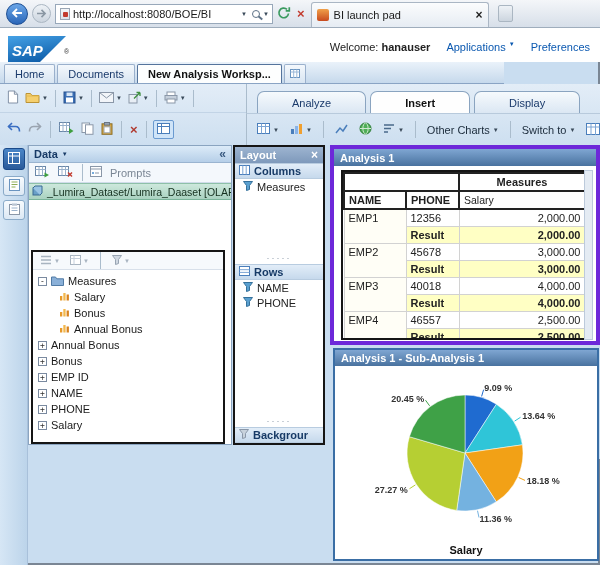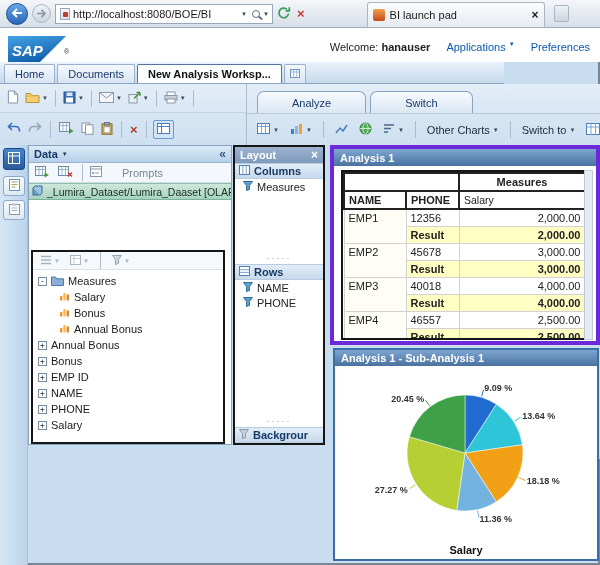--- a/index.html
+++ b/index.html
@@ -18,21 +18,21 @@
   .nav-btn.back{background:linear-gradient(#6aa6e8,#2a66b8);border:1px solid #1d4e93}
   .nav-btn.fwd{width:19px;height:19px;background:linear-gradient(#eef2f6,#ccd5df);border:1px solid #aab6c2}
   .address-bar{display:flex;align-items:center;height:20px;width:218px;background:#fff;
     border:1px solid #98a8ba;padding:0 3px 0 4px;gap:3px;flex:none}
   .site-ico{width:10px;height:12px;background:linear-gradient(#f4f6f8,#dde3ea);border:1px solid #9aa6b4;position:relative;flex:none}
   .site-ico::after{content:"";position:absolute;left:2px;top:3px;width:5px;height:5px;background:#c23b2e;border-radius:1px}
   .url{flex:1;font-size:11px;color:#1a1a1a;white-space:nowrap;overflow:hidden}
   .mag{width:8px;height:8px;border:1.5px solid #5f7388;border-radius:50%;position:relative;flex:none;margin-left:2px}
   .mag::after{content:"";position:absolute;left:5px;top:6px;width:5px;height:1.5px;background:#5f7388;transform:rotate(40deg)}
   .tool-x{color:#c23b2e;font-weight:bold;font-size:13px;line-height:1;padding:0 2px}
-  .browser-tab{margin-left:56px;display:flex;align-items:center;gap:5px;width:178px;height:25px;align-self:flex-end;
+  .browser-tab{display:flex;align-items:center;gap:5px;width:178px;height:25px;align-self:flex-end;
     background:linear-gradient(#fbfcfd,#e6ecf3);border:1px solid #aab6c4;border-bottom:none;
     border-radius:3px 3px 0 0;padding:4px 5px;flex:none}
   .favicon{width:12px;height:12px;background:linear-gradient(#f0a04a,#c84a1e);border-radius:2px;flex:none}
   .tab-title{flex:1;font-size:11px;color:#1a1a1a;white-space:nowrap;overflow:hidden}
   .tab-close{font-weight:bold;color:#222;font-size:12px;line-height:1}
   .newtab{width:15px;height:17px;background:linear-gradient(#eef2f6,#ccd5df);border:1px solid #aab6c2;border-radius:2px;flex:none;margin-left:5px}
 
   
   .sap-header{position:absolute;left:0;top:28px;width:600px;height:34px;background:#fff}
   .sap-logo{position:absolute;left:8px;top:8px}
@@ -81,21 +81,21 @@
   .strip-btn.blue{top:3px;height:22px;background:linear-gradient(#4a86c8,#2a5a9a);border-color:#1a4a8a}
 
   
   .data-panel{position:absolute;left:28px;top:0;width:204px;height:300px;background:#fff;border:1px solid #8aa4c0}
   .panel-header-light{height:17px;background:linear-gradient(#dcebf8,#b6cfe8);border-bottom:1px solid #9ab4d0;
     display:flex;align-items:center;padding:0 5px;font-weight:bold;color:#173a66}
   .dp-caret{font-size:6px;margin-left:4px;color:#173a66}
   .dp-collapse{margin-left:auto;font-weight:bold;color:#3a5a80;font-size:12px;line-height:1}
   .dp-toolbar{height:20px;display:flex;align-items:center;gap:4px;padding:0 4px;
     border-bottom:1px solid #d0dcea;background:#f4f8fc}
-  .prompts-btn{display:flex;align-items:center;gap:20px;color:#7a8694}
+  .prompts-btn{display:flex;align-items:center;gap:8px;color:#7a8694}
   .dataset-row{height:17px;display:flex;align-items:center;gap:4px;padding:0 3px;
     background:linear-gradient(#cde8dc,#a9d2c0);border-top:1px solid #8ec0a8;border-bottom:1px solid #7ab49a;
     font-size:10.5px;color:#15301f;white-space:nowrap;overflow:hidden}
 
   
   .tree-box{position:absolute;left:2px;top:104px;width:194px;height:194px;border:2px solid #151515;background:#fff;overflow:hidden}
   .tree-toolbar{height:18px;display:flex;align-items:center;gap:6px;padding:0 5px;
     border-bottom:1px solid #d8e0ea;background:#f6f9fc}
   .tree{padding:3px 0}
   .trow{height:16px;display:flex;align-items:center;gap:4px;padding:0 5px;font-size:11px;color:#1a1a1a;white-space:nowrap}
@@ -320,22 +320,25 @@
               <rect x="0.5" y="0.5" width="12" height="10" fill="#fff" stroke="#4a7ebb"></rect>
               <path d="M0.5 3.5h12M4.5 0.5v10" stroke="#4a7ebb"></path>
             </svg></span>
       </span>
     </div>
 
     <div class="ribbon">
       <div class="rtab">
           <span>Analyze</span>
         </div>
+      <div class="rtab active">
+          <span>Insert</span>
+        </div>
       <div class="rtab">
-          <span>Switch</span>
+          <span>Display</span>
         </div>
     </div>
 
     <div class="chart-toolbar">
       <span class="lbl-btn">
         <span><svg width="13" height="11" viewBox="0 0 13 11">
               <rect x="0.5" y="0.5" width="12" height="10" fill="#fff" stroke="#4a7ebb"></rect>
               <path d="M0.5 3.5h12M4.5 0.5v10M8.5 0.5v10" stroke="#7aa4d4"></path>
             </svg></span>
         <span class="caret">▼</span>

